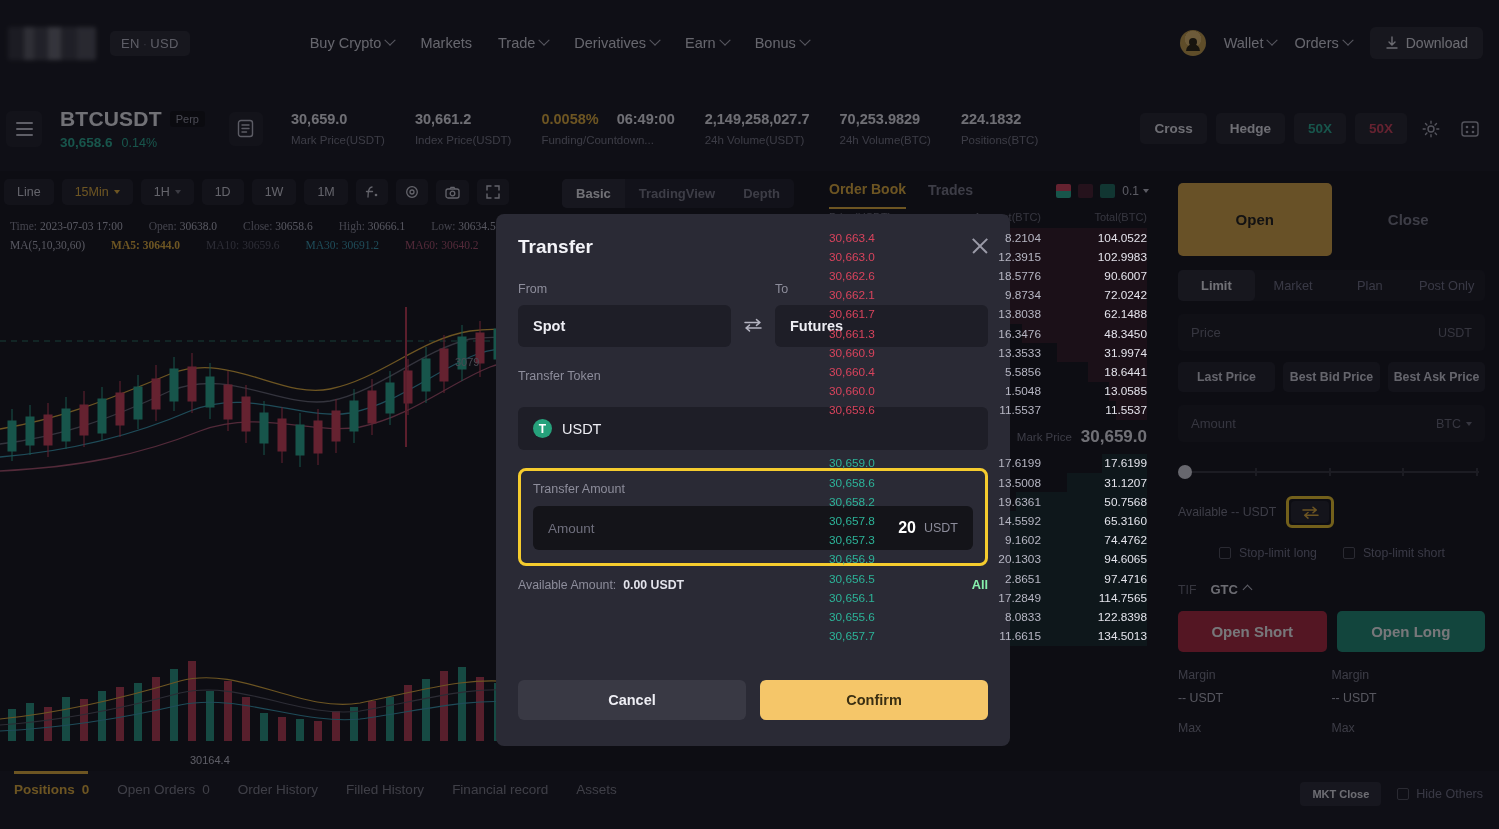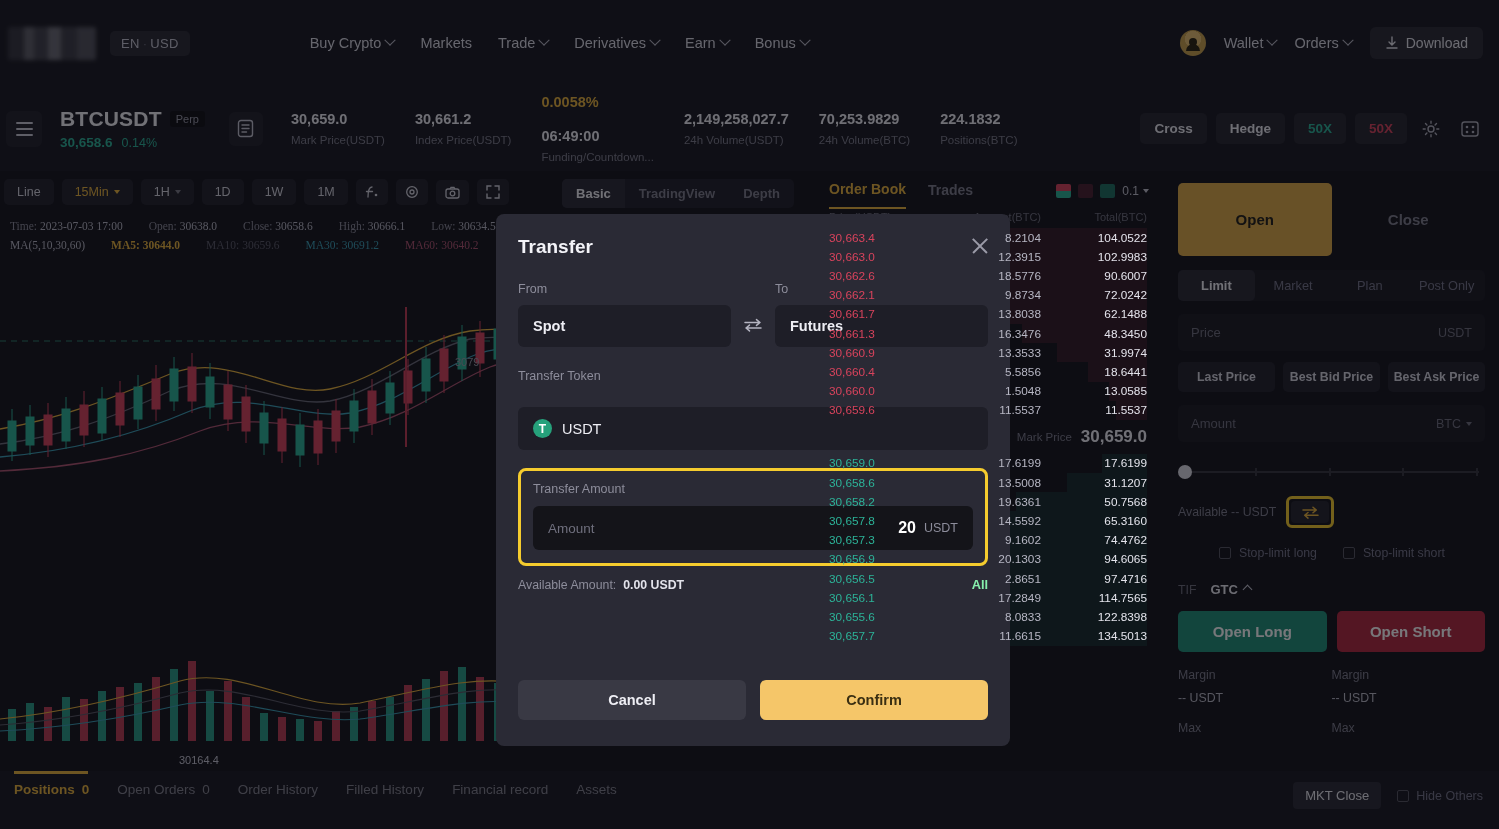--- a/index.html
+++ b/index.html
@@ -65,21 +65,21 @@
   .perp { font-size: 11px; color: #9a9aa8; background: #101016; padding: 2px 6px; border-radius: 3px; }
   .sym-sub { display:flex; gap:9px; align-items:baseline; margin-top: 4px; }
   .sym-price { font-size: 13.5px; color: #2cb398; font-weight: bold; }
   .sym-chg { font-size: 12.5px; color: #2cb398; }
   .doc-btn { width: 34px; height: 34px; margin-left: 24px; border-radius: 6px; background: #22222b;
              display: flex; align-items: center; justify-content: center; cursor: pointer; }
   .stats { display: flex; align-items: center; gap: 30px; margin-left: 28px; }
   .stat .v { font-size: 14.5px; font-weight: bold; color: #ededf3; white-space: nowrap; }
   .stat .l { font-size: 11.5px; color: #7d7d8c; margin-top: 7px; white-space: nowrap; }
   .stat .v.gold { color: #e8b33c; }
-  .fundrow { display: flex; gap: 18px; align-items: baseline; flex-direction: column; }
+  .fundrow { display: flex; gap: 18px; align-items: baseline; }
   .lev-ctrls { margin-left: auto; display: flex; align-items: center; gap: 9px; margin-right: 14px; }
   .lev-pill { background: #26262f; border-radius: 5px; padding: 8px 14px; font-size: 13.5px; font-weight: bold;
               color: #eaeaf1; cursor: pointer; }
   .lev-pill.long { color: #2cb398; }
   .lev-pill.short { color: #d8435c; }
   .icon-sq { width: 30px; height: 30px; display: flex; align-items: center; justify-content: center; cursor: pointer; }
 
   
   .chart-panel { position: absolute; left: 0; top: 171px; width: 812px; height: 600px; background: #15151c; }
   .chart-toolbar { display: flex; align-items: center; gap: 8px; padding: 8px 8px 0 4px; }
@@ -172,21 +172,21 @@
   .margins .m3 { font-size: 12.3px; color: #7d7d8c; margin-top: 16px; }
 
   
   .bottombar { position: absolute; left: 0; top: 771px; width: 1499px; height: 58px; background: #1a1a22;
                display: flex; align-items: flex-start; padding-top: 11px; }
   .bt-item { font-size: 13.5px; color: #83838f; margin-left: 28px; cursor: pointer; display: flex; gap: 7px; }
   .bt-item:first-child { margin-left: 14px; }
   .bt-item.active { color: #e8b33c; font-weight: bold; }
   .bt-item.active .n { color: #e8b33c; }
   .bt-right { margin-left: auto; display: flex; align-items: center; gap: 16px; margin-right: 16px; }
-  .mkt-close { background: #2b2b35; border-radius: 4px; padding: 6px 12px; font-size: 13px; font-weight: normal; color: #e9e9f0; cursor: pointer; text-align: center; }
+  .mkt-close { background: #2b2b35; border-radius: 4px; padding: 6px 12px; font-size: 11px; font-weight: bold; color: #e9e9f0; cursor: pointer; text-align: center; }
   .hide-others { display: flex; align-items: center; gap: 7px; font-size: 12.5px; color: #76768a; cursor: pointer; }
   .hide-others .bx { width: 12px; height: 12px; border: 1.4px solid #54545f; border-radius: 2px; }
   .active-underline { position: absolute; left: 14px; top: 771px; width: 74px; height: 2.5px; background: #e8b33c; }
 
   
   .overlay { position: absolute; left: 0; top: 0; width: 1499px; height: 829px; background: rgba(8,8,12,.55); }
   .modal {
     position: absolute; left: 496px; top: 214px; width: 514px; height: 532px;
     background: #2a2a35; border-radius: 8px; padding: 22px 22px 0 22px;
   }
@@ -524,21 +524,21 @@
             <rect x="476" y="398" width="8" height="64"></rect>
         </g>
       </g>
 
       <path d="M0,440 C60,434 120,420 180,402 C240,386 300,434 360,424 C420,412 470,396 520,404" stroke="#e8b33c" stroke-width="1.1" fill="none"></path>
       <path d="M0,446 C60,442 120,430 180,414 C240,400 300,440 360,432 C420,422 470,406 520,412" stroke="#5a5a66" stroke-width="1.1" fill="none"></path>
       <path d="M0,452 C60,449 120,440 180,426 C240,414 300,446 360,440 C420,432 470,418 520,424" stroke="#3b9fb5" stroke-width="1.1" fill="none"></path>
     </svg>
 
     <div style="position:absolute; left:455px; top:185px; font-size:11px; color:#9a9aa8;">3079</div>
-    <div style="position:absolute; left:179px; top:583px; font-size:11px; color:#c6c6d2;">
+    <div style="position:absolute; left:190px; top:583px; font-size:11px; color:#c6c6d2;">
       <span>30164.4</span>
     </div>
 
     <div class="vol-legend">
       <span class="t0">VOL(5,10,20)</span>
       <span class="t1">MA5: 619.6944</span>
       <span class="t2">MA10: 690.2795</span>
       <span class="t3">MA20: 580.0890</span>
       <span class="t4">VOLUME: 371.25</span>
     </div>
@@ -755,22 +755,22 @@
       </div>
     </div>
     <div class="tif-row">
       <span class="lbl">TIF</span>
       <span class="val">
         <span>GTC</span>
         <span class="caret-up"></span>
       </span>
     </div>
     <div class="lsbtns">
+      <div class="lsbtn short">Open Short</div>
       <div class="lsbtn long">Open Long</div>
-      <div class="lsbtn short">Open Short</div>
     </div>
     <div class="margins">
       <div>
         <div class="m1">Margin</div>
         <div class="m2">-- USDT</div>
         <div class="m3">Max</div>
       </div>
       <div>
         <div class="m1">Margin</div>
         <div class="m2">-- USDT</div>

